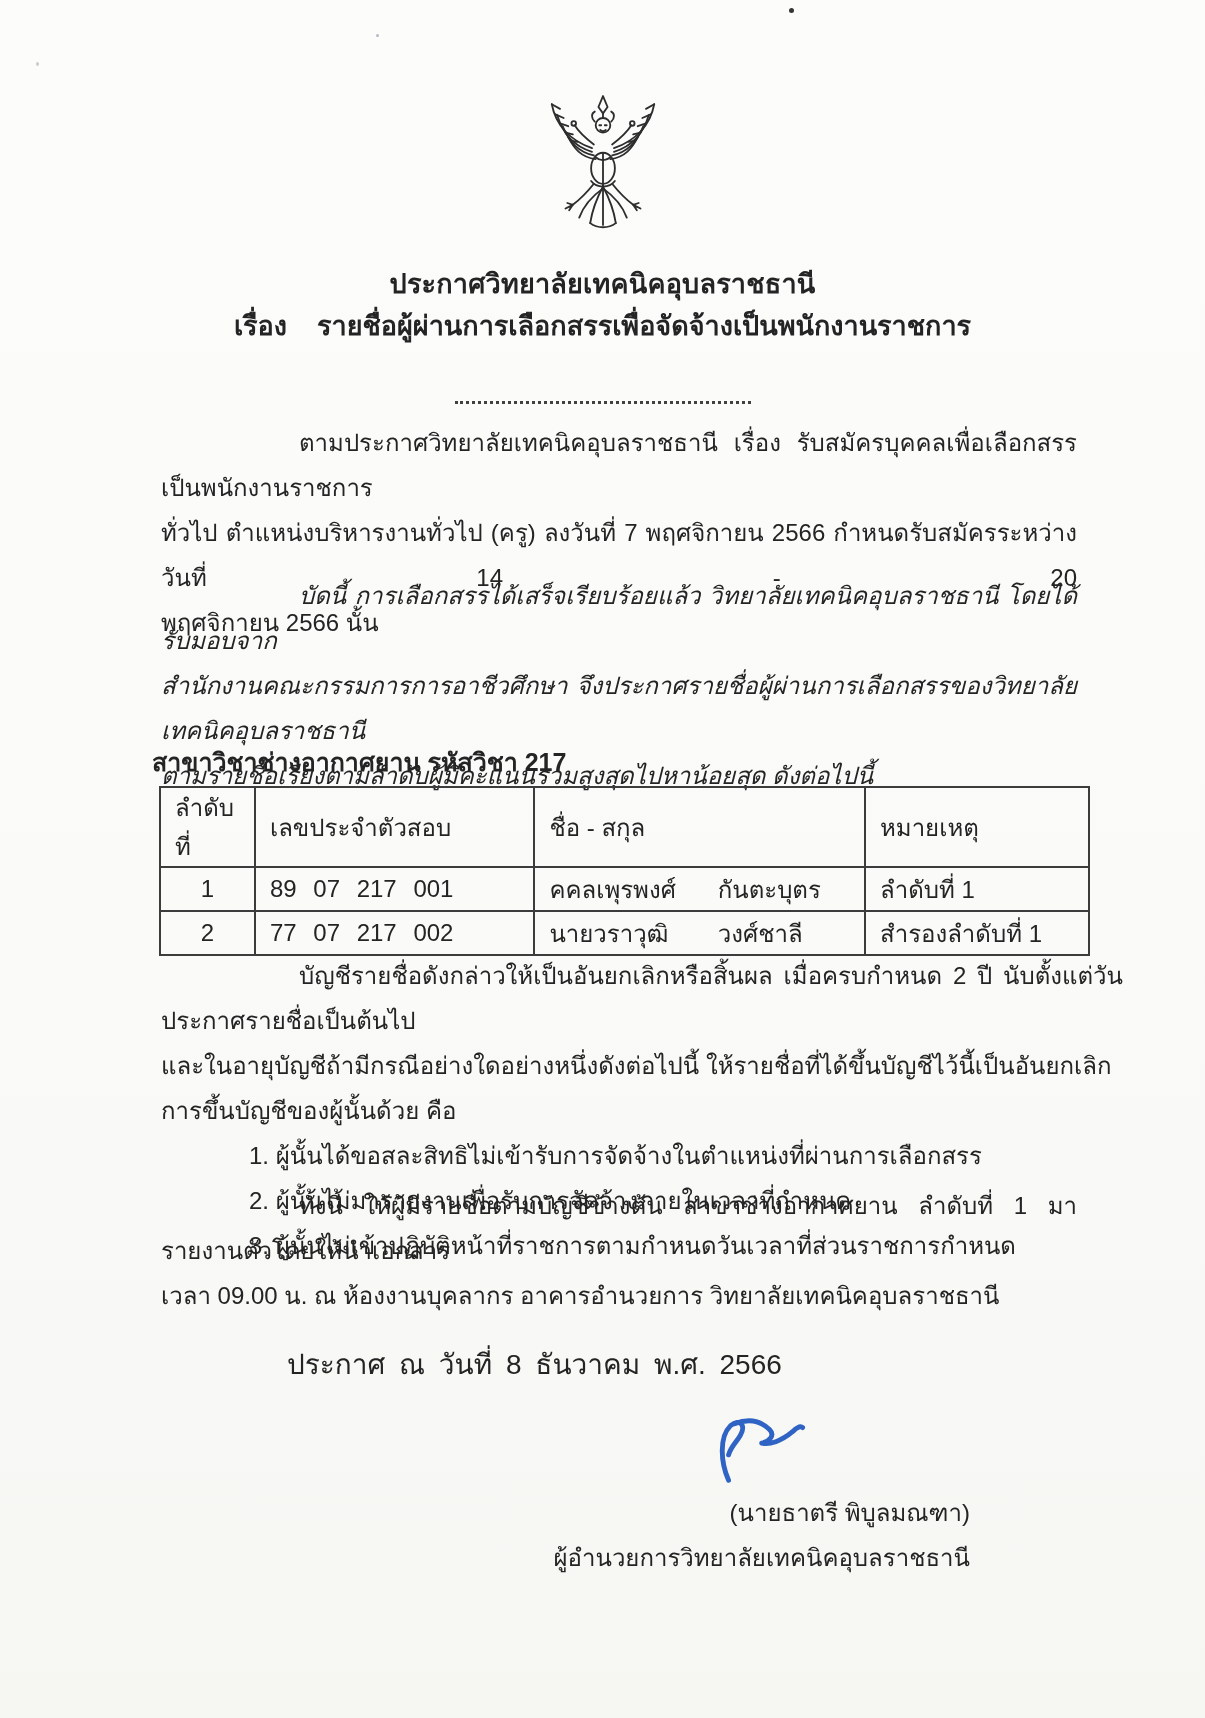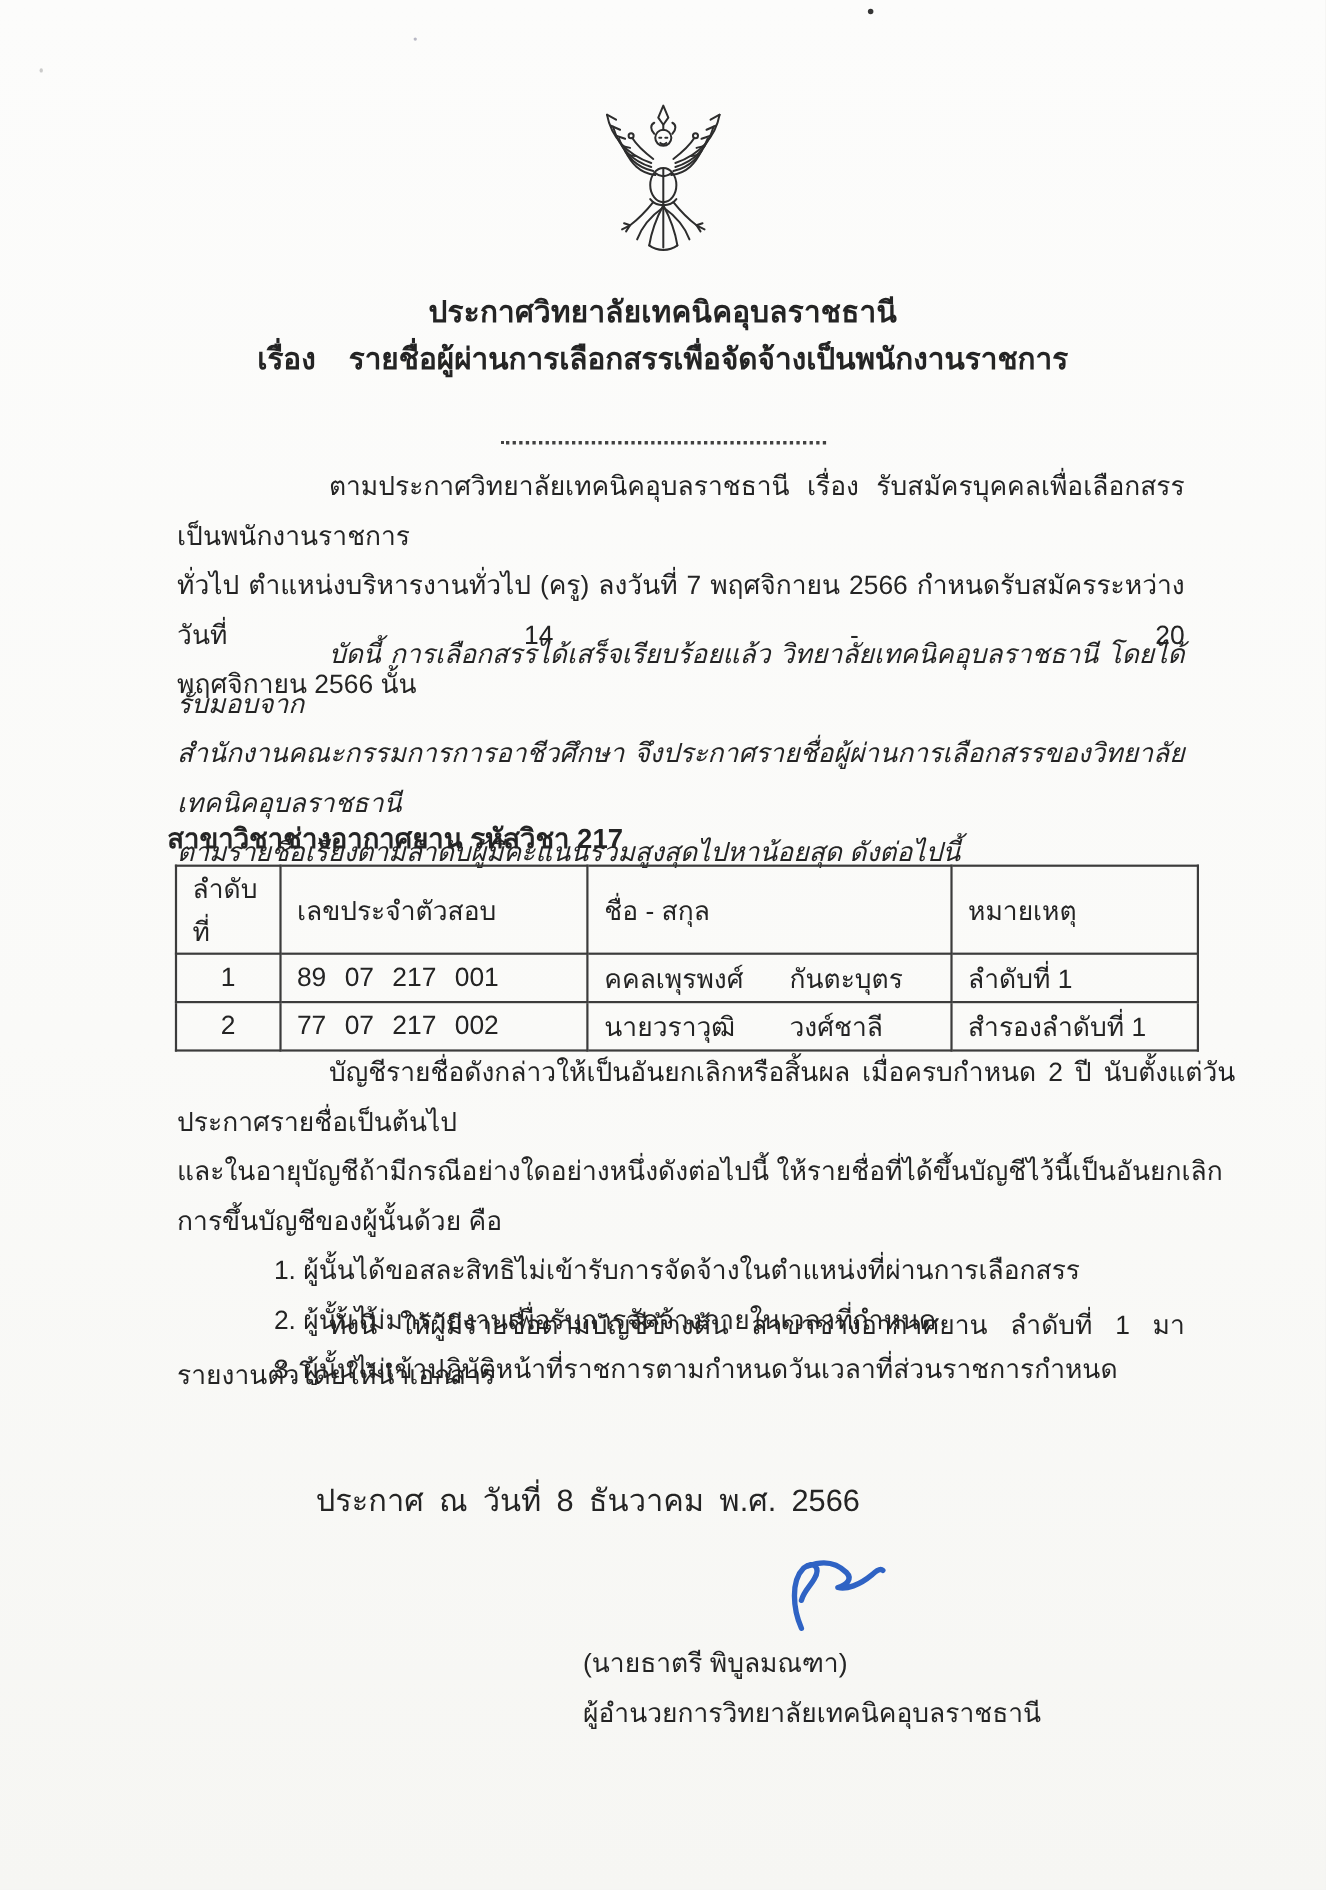--- a/index.html
+++ b/index.html
@@ -38,21 +38,21 @@
   .col-no{width:85px;}
   .col-id{width:262px;}
   .col-name{width:310px;}
   .col-remark{width:210px;}
   .cell-center{text-align:center !important;}
   .exam-id{word-spacing:10px;}
   .name-cell{display:flex;}
   .name-cell .fname{flex:0 0 56%;}
   .remark-bold{font-weight:bold;margin-top:48px;}
   .issued{top:1342px;left:287px;font-size:28px;word-spacing:6px;}
-  .sig-block{top:1412px;left:530px;width:440px;text-align:left;font-size:24px;line-height:45px;}
+  .sig-block{top:1412px;left:530px;width:440px;text-align:right;font-size:24px;line-height:45px;}
   .sig-ink{display:block;margin:0 auto 2px auto;}
   .speck{border-radius:50%;}
 </style>
 </head>
 <body>
 
 <div class="page">
 
   <div class="abs speck" style="left:789px;top:8px;width:5px;height:5px;background:#1f1f1f;opacity:.9;"></div>
   <div class="abs speck" style="left:376px;top:34px;width:3px;height:3px;background:#8a8aa0;opacity:.6;"></div>
@@ -172,20 +172,21 @@
   <div class="abs para p3">
     <div class="line indent just">บัญชีรายชื่อดังกล่าวให้เป็นอันยกเลิกหรือสิ้นผล เมื่อครบกำหนด 2 ปี นับตั้งแต่วันประกาศรายชื่อเป็นต้นไป</div>
     <div class="line">และในอายุบัญชีถ้ามีกรณีอย่างใดอย่างหนึ่งดังต่อไปนี้ ให้รายชื่อที่ได้ขึ้นบัญชีไว้นี้เป็นอันยกเลิกการขึ้นบัญชีของผู้นั้นด้วย คือ</div>
     <div class="line cond">1. ผู้นั้นได้ขอสละสิทธิไม่เข้ารับการจัดจ้างในตำแหน่งที่ผ่านการเลือกสรร</div>
     <div class="line cond">2. ผู้นั้นไม่มารายงานเพื่อรับการจัดจ้างภายในเวลาที่กำหนด</div>
     <div class="line cond">3. ผู้นั้นไม่เข้าปฏิบัติหน้าที่ราชการตามกำหนดวันเวลาที่ส่วนราชการกำหนด</div>
   </div>
 
   <div class="abs para p4">
     <div class="line indent just">ทั้งนี้ ให้ผู้มีรายชื่อตามบัญชีข้างต้น สาขาช่างอากาศยาน ลำดับที่ 1 มารายงานตัวโดยให้นำเอกสาร</div>
+    <div class="line">เวลา 09.00 น. ณ ห้องงานบุคลากร อาคารอำนวยการ วิทยาลัยเทคนิคอุบลราชธานี</div>
   </div>
 
   <div class="abs issued">ประกาศ ณ วันที่ 8 ธันวาคม พ.ศ. 2566</div>
 
   <div class="abs sig-block">
     <svg class="sig-ink" width="120" height="76" viewBox="0 0 120 78" fill="none" stroke="#2f63c4" stroke-width="5" stroke-linecap="round" stroke-linejoin="round">
       <path d="M38 70 C30 52 28 26 40 14 C50 6 56 14 50 24 C46 31 40 36 38 44"></path>
       <path d="M44 12 C60 6 72 10 80 18 C86 24 80 30 72 32 C80 34 92 30 104 20 C108 16 112 14 114 16"></path>
     </svg>
     <div>(นายธาตรี  พิบูลมณฑา)</div>

